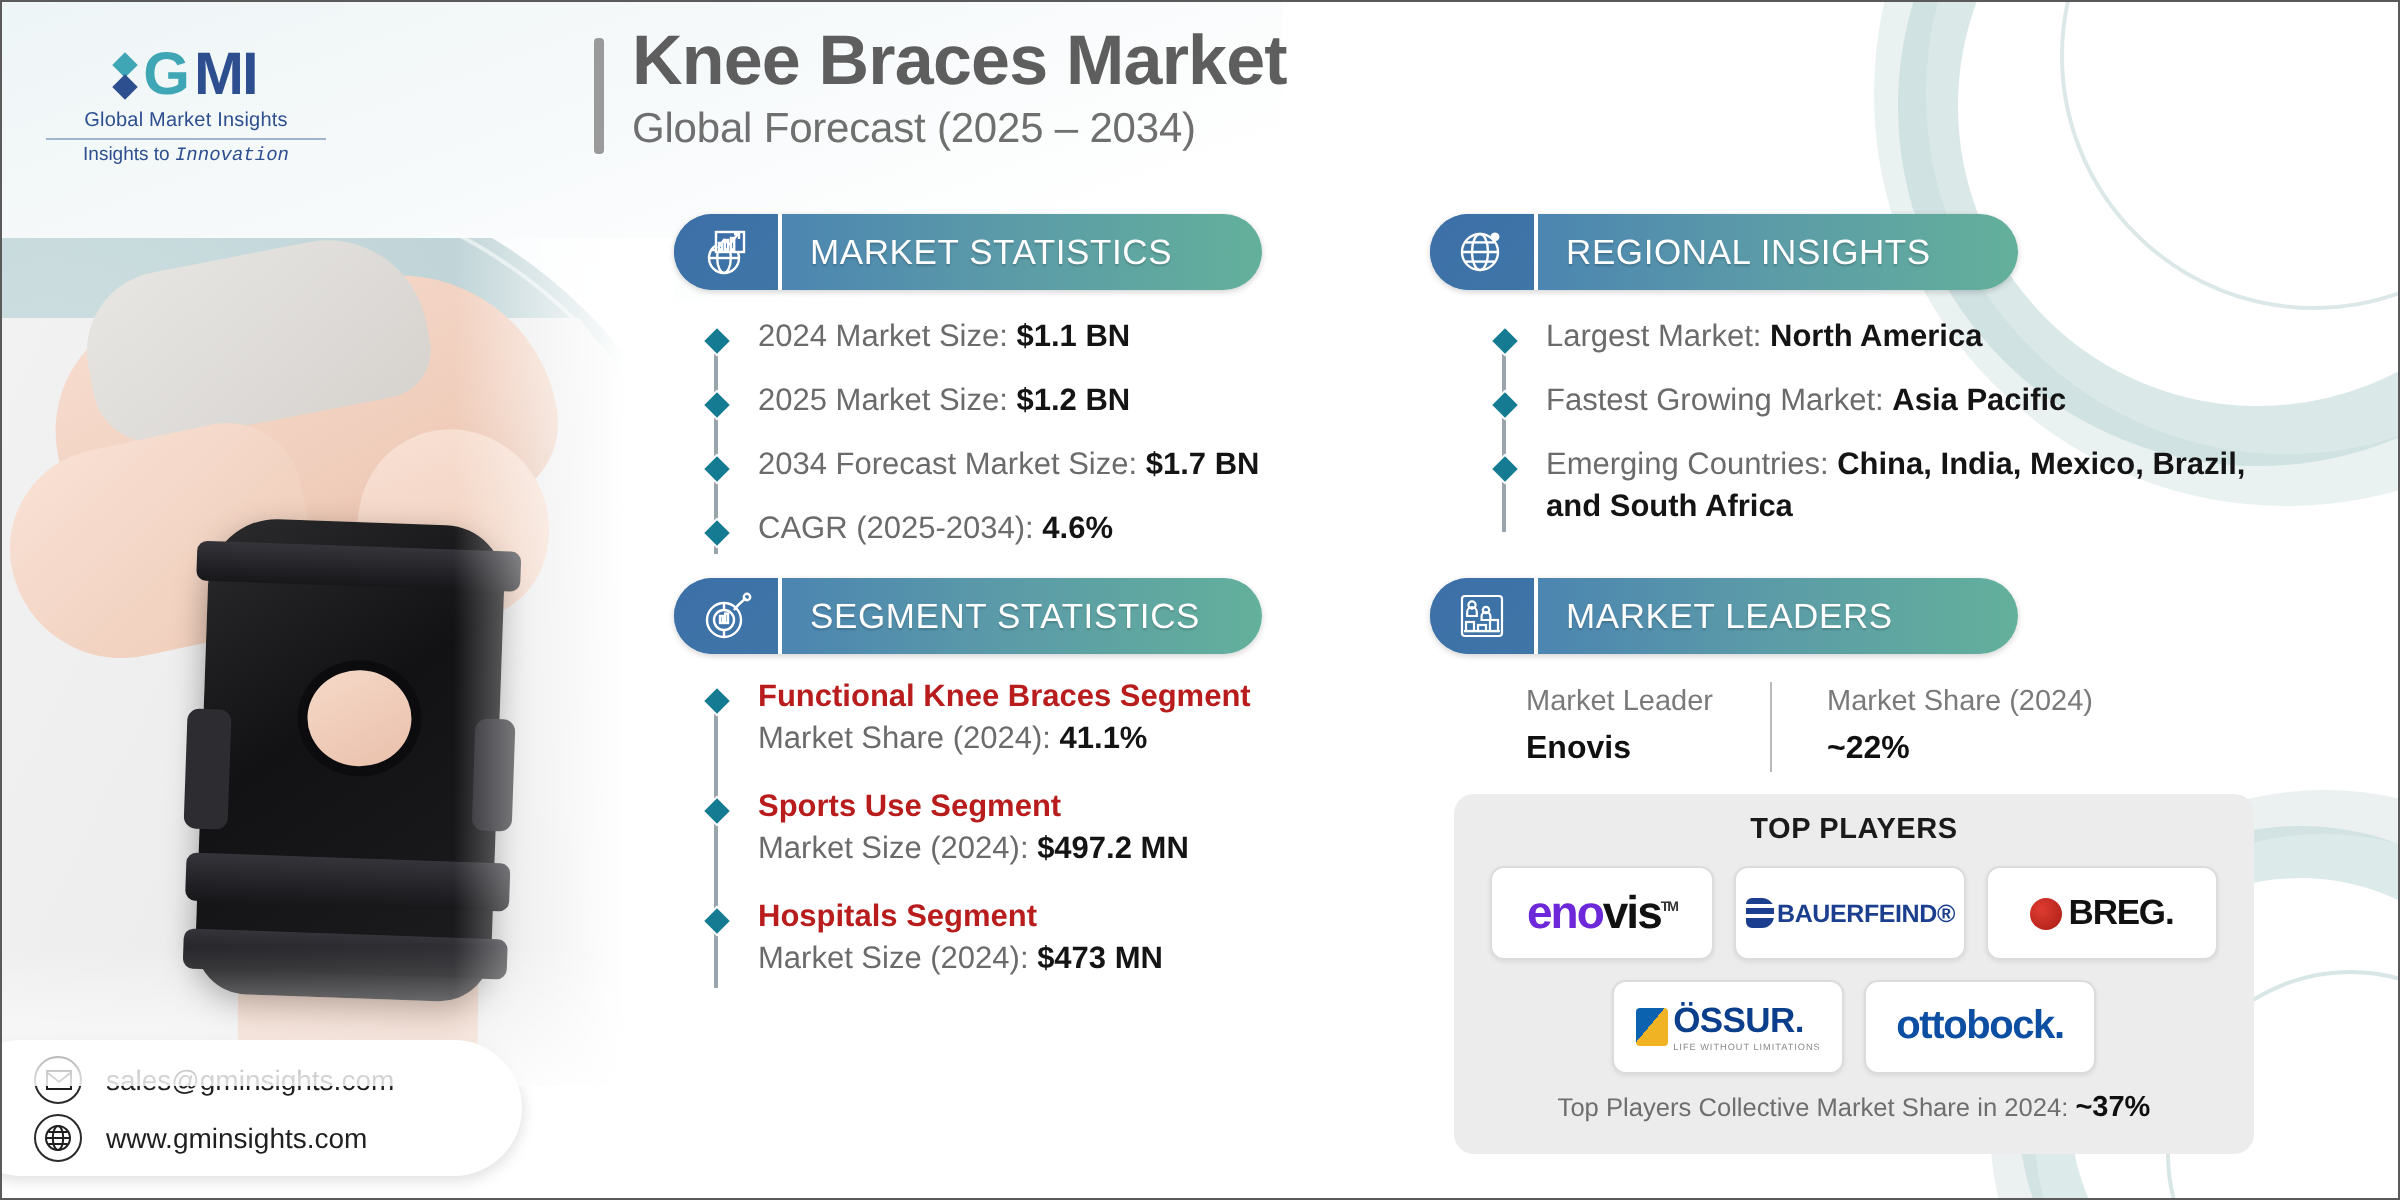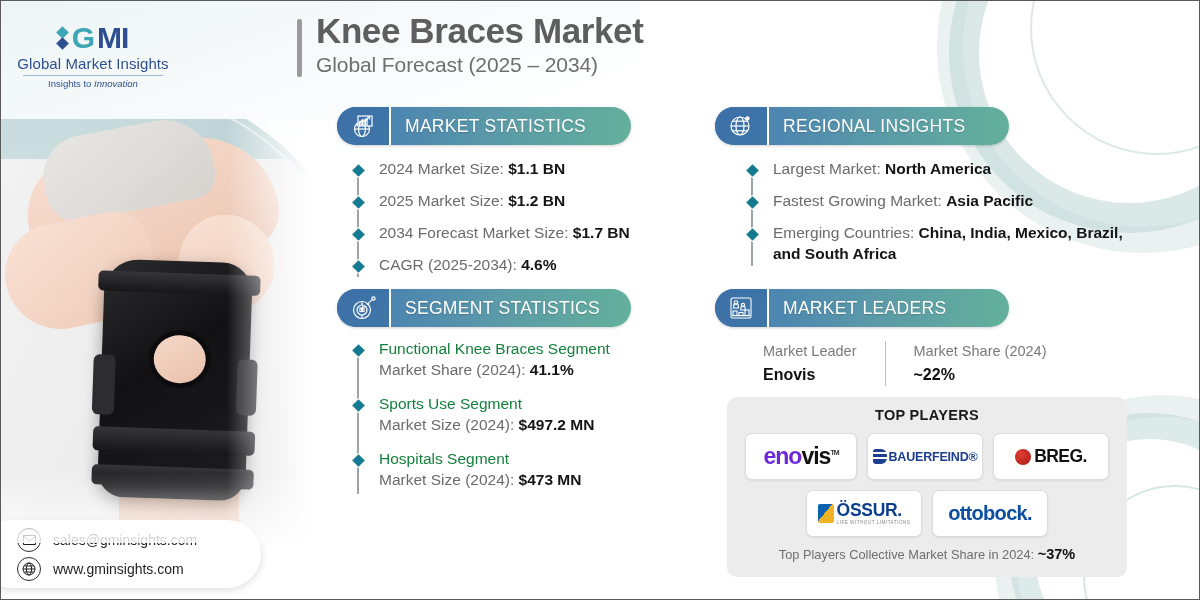--- a/index.html
+++ b/index.html
@@ -137,28 +137,28 @@
   
   .logo{position:absolute;left:12px;top:22px;width:160px;}
   .logo-row{display:flex;align-items:center;gap:3px;justify-content:center;}
   .logo-diamonds{display:flex;flex-direction:column;gap:2px;margin-right:2px;}
   .dm{width:9px;height:9px;transform:rotate(45deg);}
   .dm.a{background:#3fa6b5;}
   .dm.b{background:#2e4f8f;}
   .gmi-g{font-size:30px;font-weight:bold;color:#3fa6b5;letter-spacing:-1px;line-height:1;}
   .gmi-mi{font-size:30px;font-weight:bold;color:#2e4f8f;letter-spacing:-1px;line-height:1;}
   .logo-name{
-    text-align:center;font-size:15px;color:#2e4f8f;margin-top:2px;
+    text-align:center;font-size:10px;color:#2e4f8f;margin-top:2px;
     letter-spacing:.1px;
   }
   .logo-rule{height:1px;background:#9fb5cf;margin:3px 10px 2px;}
   .logo-tag{
     text-align:center;font-size:9.5px;color:#2e4f8f;
   }
-  .logo-tag i{font-style:italic;}
+  .logo-tag i{font-style:italic;font-family:Liberation Mono, monospace;}
 
   
   .title-wrap{position:absolute;left:268px;top:12px;display:flex;gap:14px;padding-left:28px;}
   .title-bar{width:5px;background:#9a9a9a;border-radius:2px;margin-top:6px;height:58px;}
   .title-main{
     font-size:35px;font-weight:bold;color:#5e5e5e;line-height:1.05;
     letter-spacing:-.4px;
   }
   .title-sub{
     font-size:21px;color:#6f6f6f;margin-top:3px;letter-spacing:-.1px;
@@ -192,21 +192,21 @@
     position:absolute;left:6px;top:8px;bottom:10px;width:1.5px;background:#9aa4ab;
   }
   .bitem{position:relative;padding-left:28px;margin-bottom:7px;}
   .bdot{
     position:absolute;left:2.5px;top:7px;width:9px;height:9px;
     background:#147b92;transform:rotate(45deg);
     box-shadow:0 0 0 1px #ffffff;
   }
   .btxt{font-size:15.5px;color:#6b6b6b;line-height:1.35;}
   .btxt b{color:#141414;font-weight:bold;text-align:right;}
-  .btxt .hdr{display:block;color:#15803d;font-weight:normal;}
+  .btxt .hdr{display:block;color:#b91c1c;font-weight:bold;}
 
   #list-market{left:350px;top:158px;width:290px;}
   #list-market .bitem{margin-bottom:11px;}
   #list-segment{left:350px;top:338px;width:300px;}
   #list-segment .bitem{margin-bottom:13px;}
   #list-regional{left:744px;top:158px;width:400px;}
   #list-regional .bitem{margin-bottom:11px;}
 
   
   .leaders{position:absolute;left:762px;top:340px;display:flex;align-items:flex-start;}

